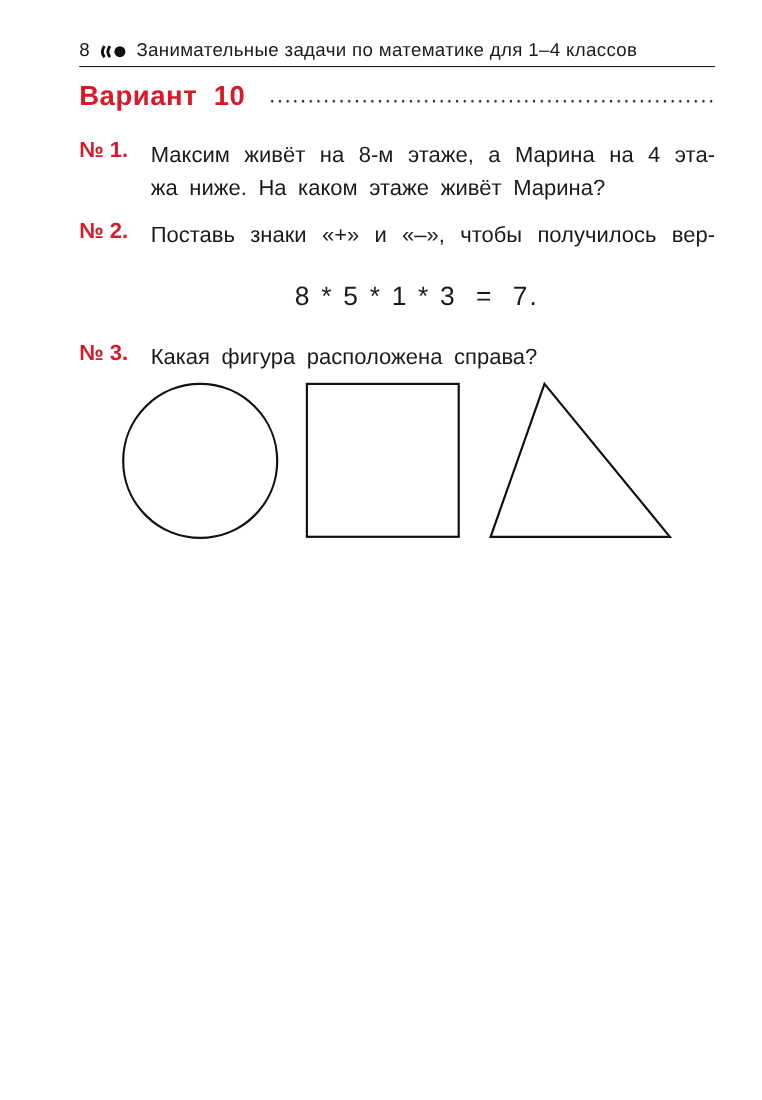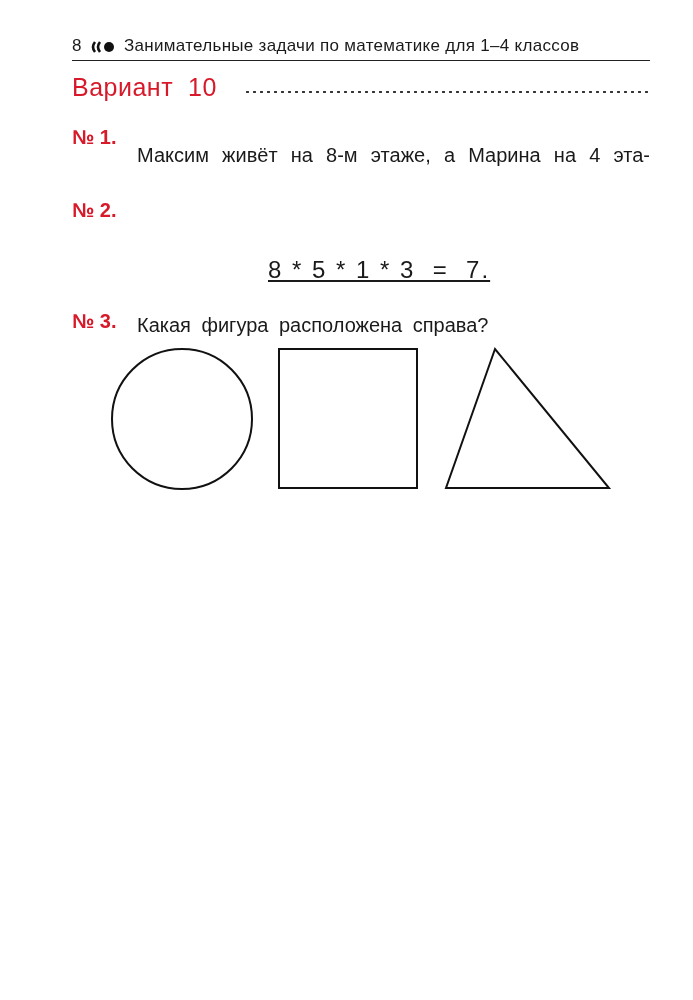--- a/index.html
+++ b/index.html
@@ -7,36 +7,36 @@
          font-family: "Liberation Sans", "DejaVu Sans", sans-serif; color: #1a1a1a; }
 
   .header { position: absolute; left: 72px; top: 34px; width: 578px; height: 26px;
             border-bottom: 1.5px solid #222; }
   .header .pnum { position: absolute; left: 0; top: 2px; font-size: 17px; }
   .header .marks { position: absolute; left: 18px; top: 6px; width: 30px; height: 14px; }
   .header .title { position: absolute; left: 52px; top: 2px; font-size: 17px; 
                    letter-spacing: 0.3px; }
 
   .variant { position: absolute; left: 72px; top: 73px; width: 578px; height: 30px; }
-  .variant .vlabel { position: absolute; left: 0; top: 0; font-size: 25px; font-weight: normal;
+  .variant .vlabel { position: absolute; left: 0; top: 0; font-size: 25px; font-weight: bold;
                      color: #d7192a; letter-spacing: 0.5px; white-space: pre; }
   .variant .dots { position: absolute; left: 172px; right: 0; top: 17px; height: 4px;
                    background-image: radial-gradient(circle, #333 1.1px, transparent 1.4px);
                    background-size: 7px 4px; background-repeat: repeat-x; }
 
   .task { position: absolute; left: 72px; width: 578px; }
   .task .num { position: absolute; left: 0; top: 0; font-size: 20px; font-weight: bold;
                color: #d7192a; white-space: pre; }
   .task .text { position: absolute; left: 65px; right: 0; top: 0; font-size: 20px;
                 line-height: 30px; word-spacing: 5px; text-align: justify; }
   .task .text .line { display: block; white-space: nowrap; }
-  .task .text .line.just { text-align: justify; text-align-last: justify; white-space: normal; margin-top: 14px; }
+  .task .text .line.just { text-align: justify; text-align-last: justify; white-space: normal; }
 
   .equation { position: absolute; left: 268px; top: 256px; font-size: 24px; letter-spacing: 2px;
-              white-space: pre; text-decoration: underline; }
+              white-space: pre; }
 
   .figures { position: absolute; left: 0; top: 340px; width: 693px; height: 160px; }
   .figures svg { position: absolute; left: 0; top: 0; }
 </style>
 </head>
 <body>
 
 <div class="header">
   <span class="pnum">8</span>
   <svg class="marks" viewBox="0 0 30 14">
@@ -49,26 +49,28 @@
 
 <div class="variant">
   <span class="vlabel">Вариант  10</span>
   <div class="dots"></div>
 </div>
 
 <div class="task" style="top:126px;">
   <span class="num">№ 1.</span>
   <div class="text">
     <span class="line just">Максим живёт на 8-м этаже, а Марина на 4 эта-</span>
+    <span class="line">жа ниже. На каком этаже живёт Марина?</span>
   </div>
 </div>
 
 <div class="task" style="top:199px;">
   <span class="num">№ 2.</span>
   <div class="text">
+    <span class="line just">Поставь знаки «+» и «–», чтобы получилось вер-</span>
   </div>
 </div>
 
 <div class="equation">8 * 5 * 1 * 3  =  7.</div>
 
 <div class="task" style="top:310px;">
   <span class="num">№ 3.</span>
   <div class="text">
     <span class="line">Какая фигура расположена справа?</span>
   </div>

